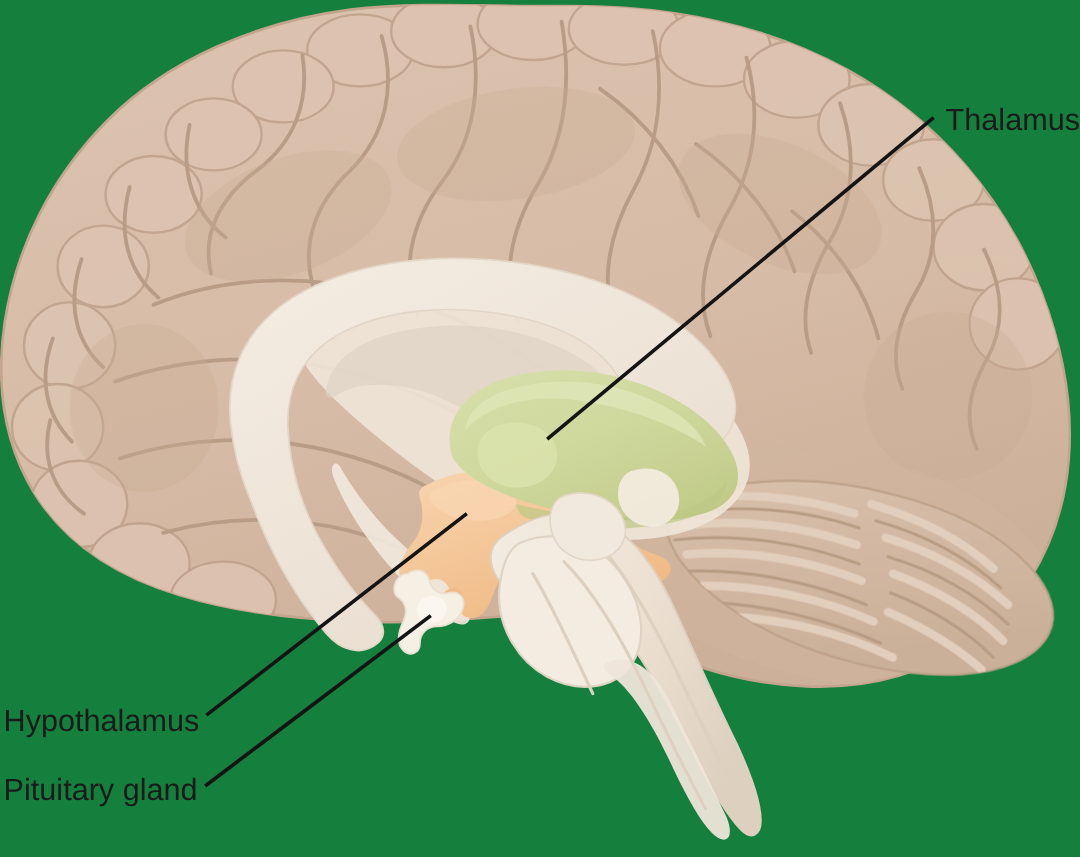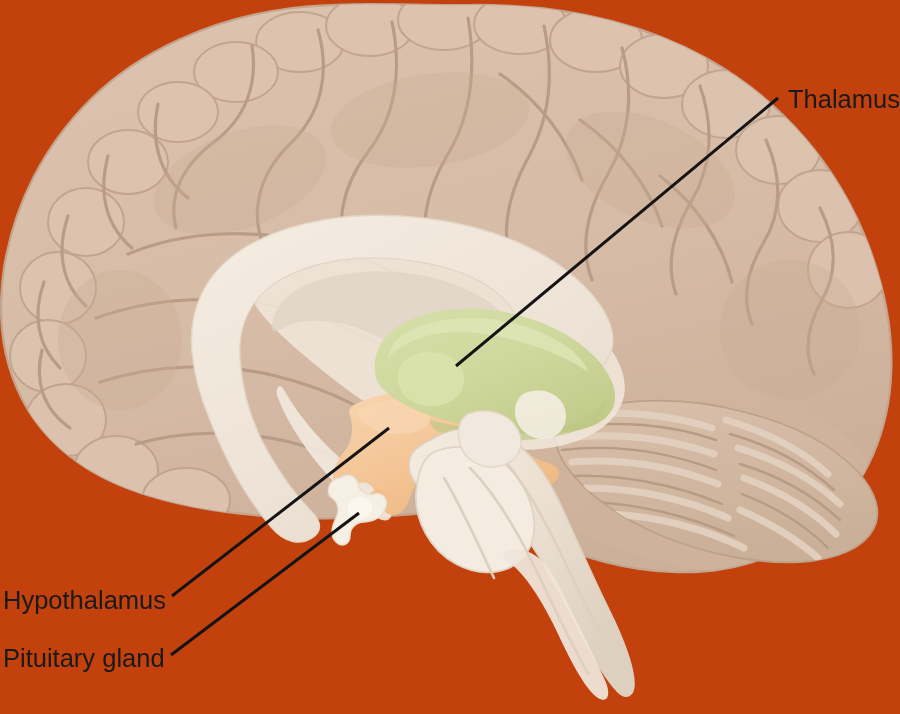--- a/index.html
+++ b/index.html
@@ -10,21 +10,21 @@
   body {
     width: 900px;
     height: 714px;
     font-family: "Liberation Sans", sans-serif;
     overflow: hidden;
   }
   #figure {
     position: relative;
     width: 900px;
     height: 714px;
-    background: #c2410c;
+    background: #15803d;
   }
   #brain-svg {
     position: absolute;
     top: 0;
     left: 0;
     width: 900px;
     height: 714px;
     display: block;
   }
   .label-text {

